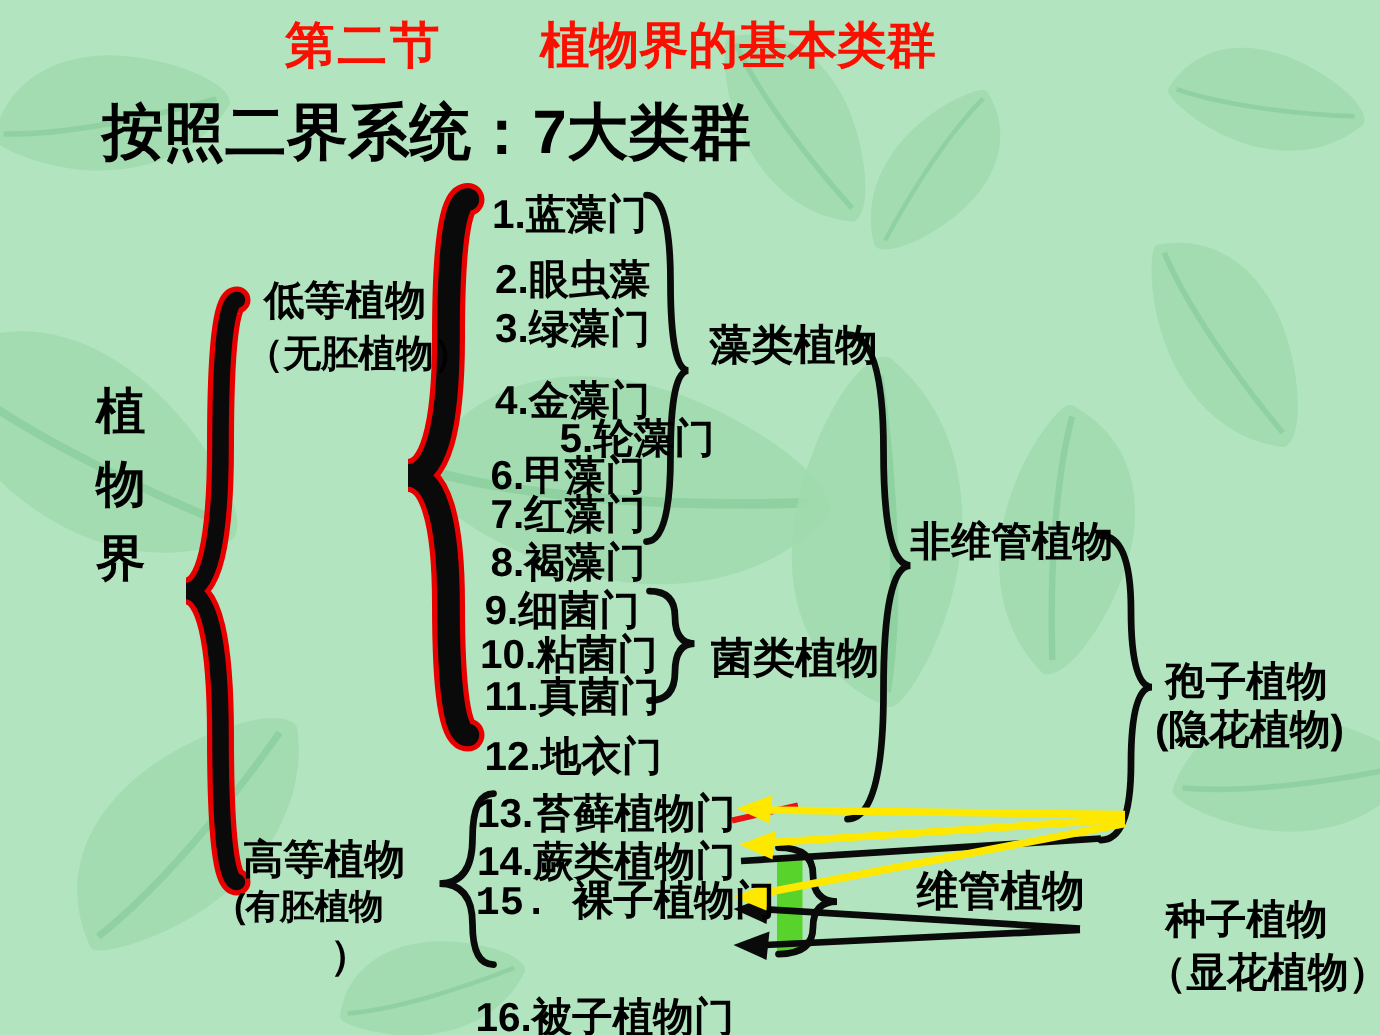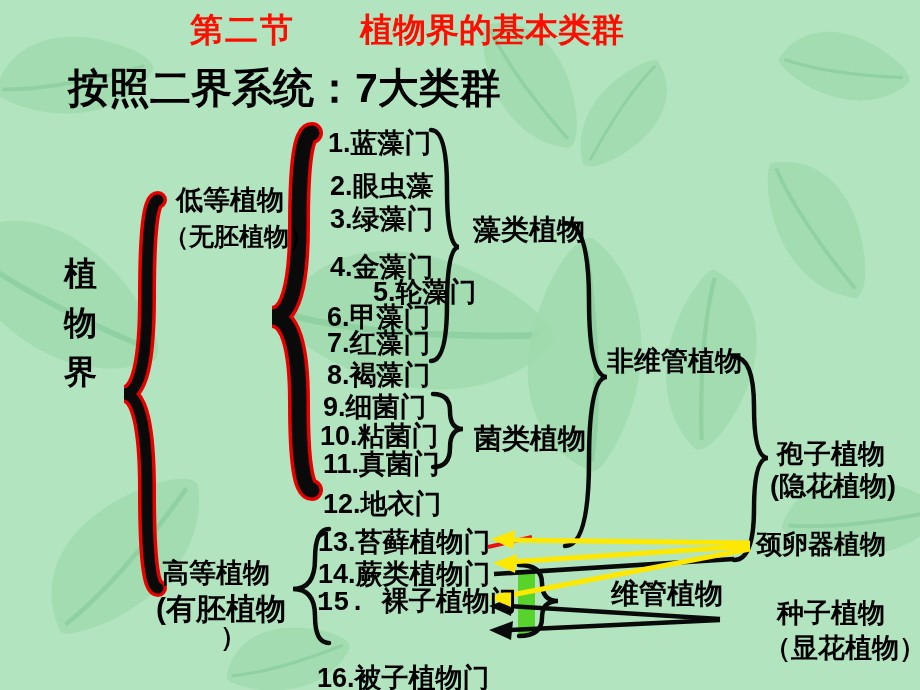--- a/index.html
+++ b/index.html
@@ -106,21 +106,21 @@
   <div class="txt" style="left:64px;top:256px;font-size:33px;">
     <span class="kchar">植</span>
     <span class="kchar">物</span>
     <span class="kchar">界</span>
   </div>
 
   <div class="txt" style="left:176px;top:185px;font-size:27px;">低等植物</div>
   <div class="txt" style="left:164px;top:222px;font-size:25px;">（无胚植物）</div>
 
   <div class="txt" style="left:162px;top:558px;font-size:27px;">高等植物</div>
-  <div class="txt" style="left:156px;top:592px;font-size:30px;">(有胚植物</div>
+  <div class="txt" style="left:156px;top:592px;font-size:23px;">(有胚植物</div>
   <div class="txt" style="left:220px;top:622px;font-size:27px;">）</div>
 
   <div class="txt" style="left:328px;top:128px;font-size:27px;">1.蓝藻门</div>
   <div class="txt" style="left:330px;top:171px;font-size:27px;">2.眼虫藻</div>
   <div class="txt" style="left:330px;top:204px;font-size:27px;">3.绿藻门</div>
   <div class="txt" style="left:330px;top:252px;font-size:27px;">4.金藻门</div>
   <div class="txt" style="left:330px;top:277px;font-size:27px;margin-left:43px;">5.轮藻门</div>
   <div class="txt" style="left:327px;top:302px;font-size:27px;">6.甲藻门</div>
   <div class="txt" style="left:327px;top:328px;font-size:27px;">7.红藻门</div>
   <div class="txt" style="left:327px;top:360px;font-size:27px;">8.褐藻门</div>
@@ -131,18 +131,17 @@
   <div class="txt" style="left:318px;top:527px;font-size:27px;">13.苔藓植物门</div>
   <div class="txt" style="left:318px;top:559px;font-size:27px;">14.蕨类植物门</div>
   <div class="txt" style="left:317px;top:588px;font-size:27px;font-family:Liberation Mono, monospace;">15. 裸子植物门</div>
   <div class="txt" style="left:317px;top:617px;font-size:27px;margin-top:46px;">16.被子植物门</div>
 
   <div class="txt" style="left:473px;top:214px;font-size:28px;">藻类植物</div>
   <div class="txt" style="left:474px;top:423px;font-size:28px;">菌类植物</div>
   <div class="txt" style="left:607px;top:346px;font-size:27px;">非维管植物</div>
   <div class="txt" style="left:777px;top:403px;font-size:27px;margin-top:36px;">孢子植物</div>
   <div class="txt" style="left:770px;top:439px;font-size:27px;margin-top:32px;">(隐花植物)</div>
-  <div class="txt" style="left:756px;top:530px;font-size:26px;">颈卵器植物</div>
   <div class="txt" style="left:611px;top:578px;font-size:28px;">维管植物</div>
   <div class="txt" style="left:777px;top:598px;font-size:27px;">种子植物</div>
   <div class="txt" style="left:764px;top:633px;font-size:27px;">（显花植物）</div>
 
 </div>
 
 </body></html>

